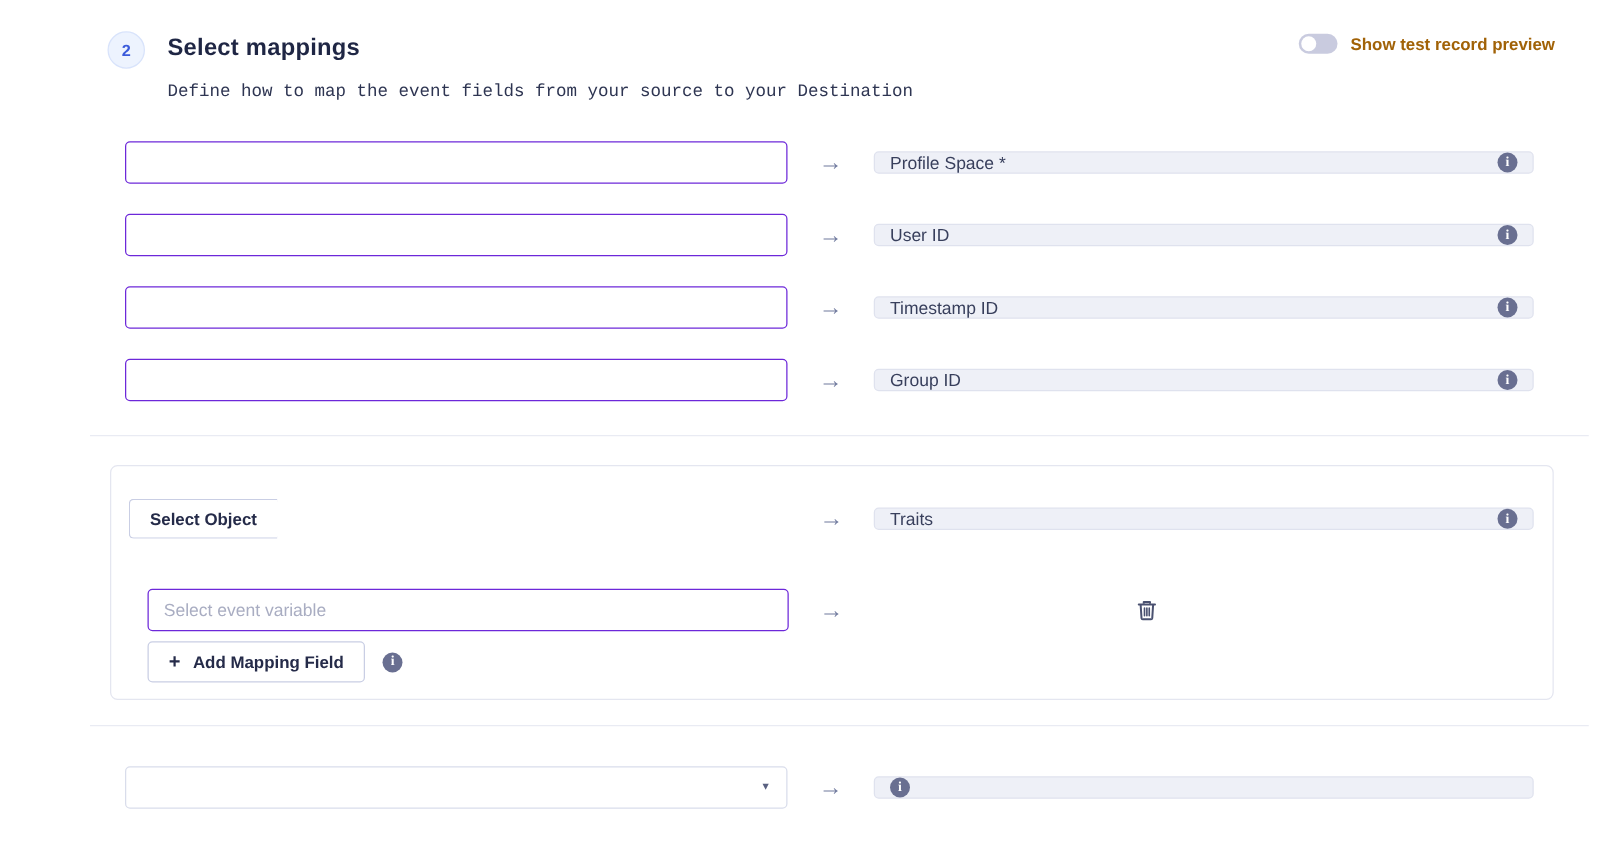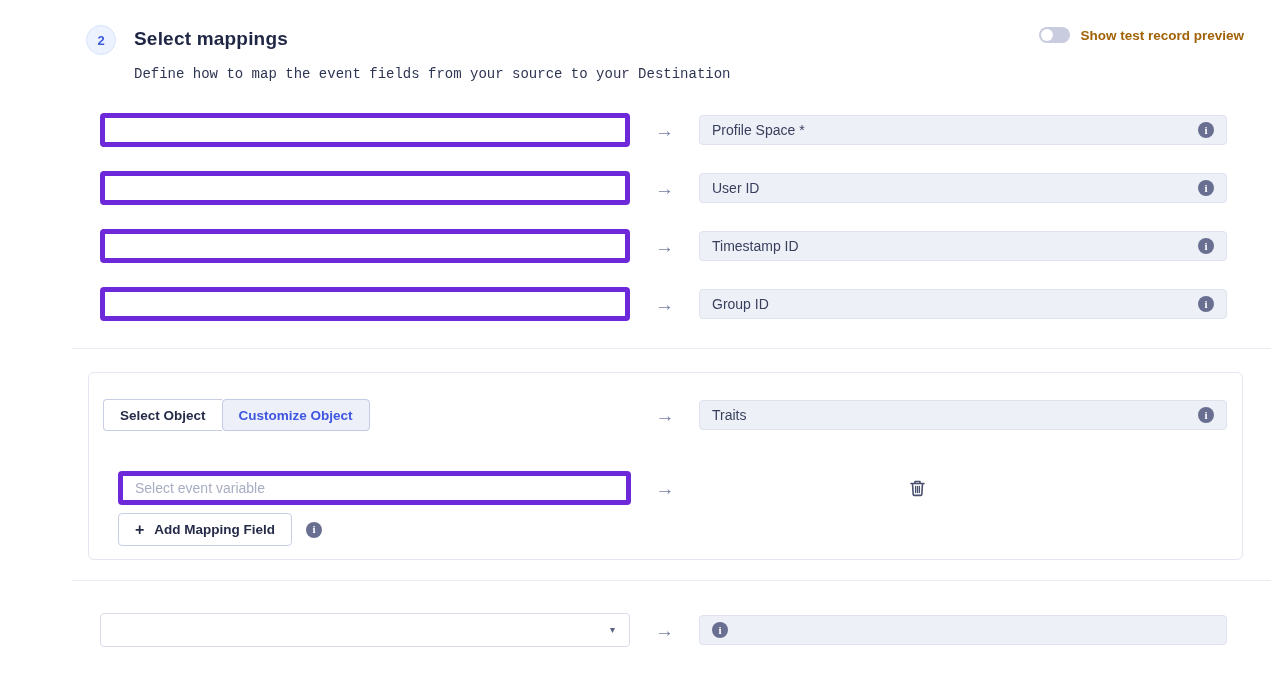--- a/index.html
+++ b/index.html
@@ -35,29 +35,29 @@
   .toggle-label { margin-left:10px; font-size:13.5px; font-weight:bold; color:#a16207; }
 
   
   .rows { position:absolute; top:113px; left:100px; }
   .map-row {
     display:grid; grid-template-columns:530px 69px 528px;
     align-items:center; margin-bottom:24px;
   }
   .src-input {
     height:34px; width:100%;
-    border:5px solid #6d28d9; border-radius:4px;
+    border:1px solid #6d28d9; border-radius:4px;
     background:#fff; font-size:14px; color:#383f5c;
     padding:12px 12px; outline:none;
     font-family:"Liberation Sans", sans-serif;
   }
   .src-input::placeholder { color:#a9adc2; }
   .arrow-cell { text-align:center; color:#737da0; font-size:19px; line-height:1; }
   .dest-field {
-    height:30px; display:flex; align-items:center;
+    height:18px; display:flex; 
     background:#eef0f7; border:1px solid #dfe2ee; border-radius:4px;
     padding:0 12px; font-size:14px; color:#383f5c;gap:33px;
   }
   .dest-field .dest-label { flex:1; }
   .info-icon {
     width:16px; height:16px; border-radius:50%;
     background:#696f91; color:#fff;
     font-size:11px; font-weight:bold; font-family:"Liberation Serif", serif;
     display:flex; align-items:center; justify-content:center;
     flex:0 0 auto; cursor:pointer; line-height:1;
@@ -174,21 +174,20 @@
 
 </div>
 
 <div class="divider divider-1"></div>
 
 <div class="object-card">
 
   <div class="card-row-1">
     <div class="segmented">
       <button class="seg-btn first">Select Object</button>
-      <button class="seg-btn selected">Customize Object</button>
     </div>
     <div class="arrow-cell">→</div>
     <div class="dest-field">
       <span class="dest-label">Traits</span>
       <span class="info-icon">i</span>
     </div>
   </div>
 
   <div class="card-row-2">
     <input class="src-input" placeholder="Select event variable" style="">

